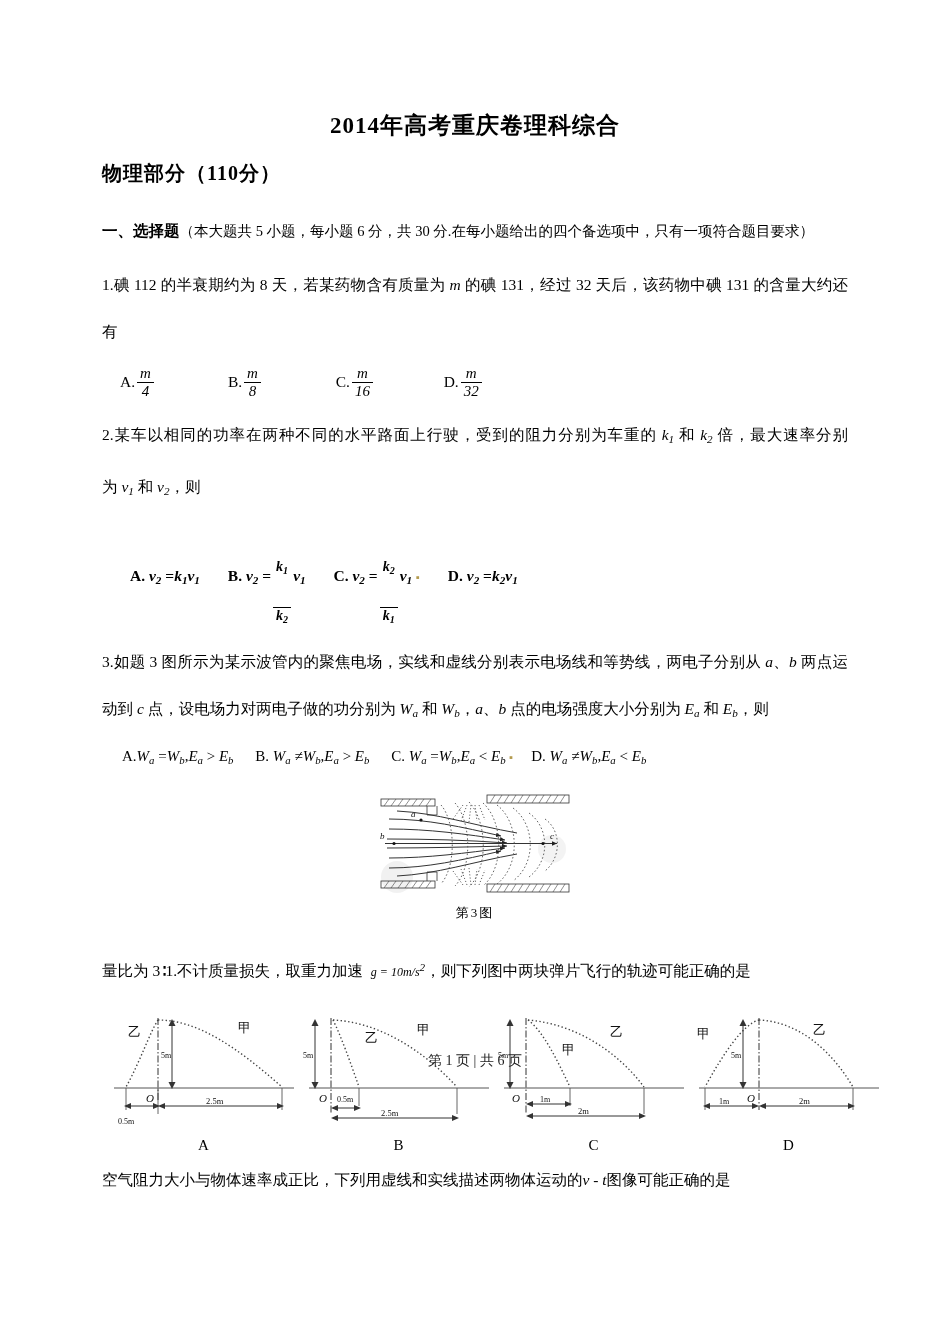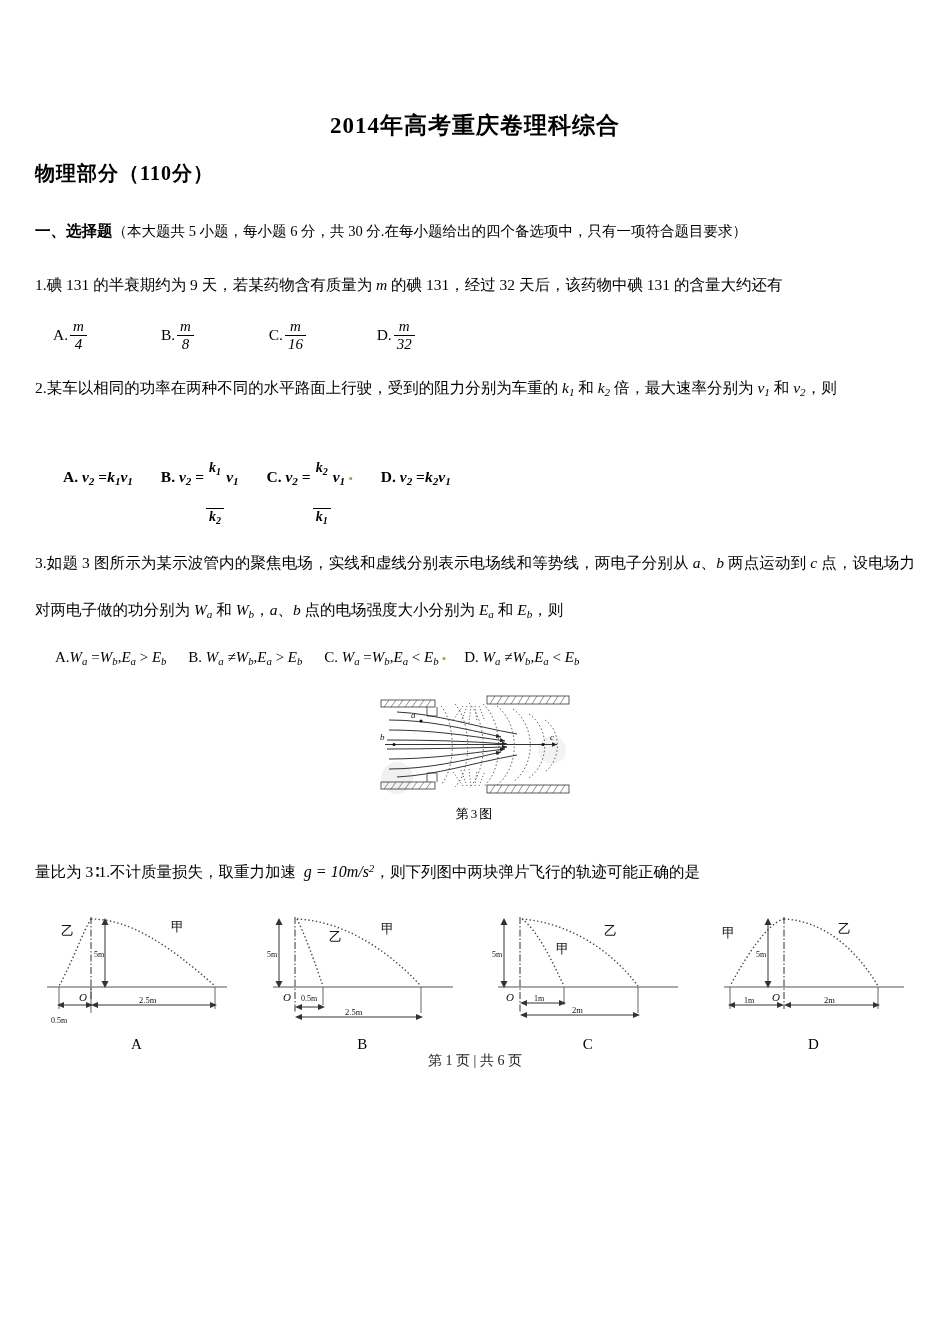--- a/index.html
+++ b/index.html
@@ -13,21 +13,21 @@
     position: relative;
     font-family: "Liberation Serif", "DejaVu Serif", serif;
     color: #000;
     overflow: hidden;
   }
   .page {
     position: relative;
     width: 950px;
     height: 1124px;
     box-sizing: border-box;
-    padding: 0 35px;
+    padding: 0 102px;
   }
 
   
   .doc-title {
     text-align: center;
     font-size: 23px;
     font-weight: bold;
     letter-spacing: 1px;
     margin: 0;
     padding-top: 110px;
@@ -139,21 +139,21 @@
 </head>
 <body>
 
 <div class="page">
 
   <h1 class="doc-title">2014年高考重庆卷理科综合</h1>
   <h2 class="doc-subtitle">物理部分（110分）</h2>
 
   <p class="para" style="margin-top:20px;"><span class="sec-head">一、选择题</span><span class="sec-rest">（本大题共 5 小题，每小题 6 分，共 30 分.在每小题给出的四个备选项中，只有一项符合题目要求）</span></p>
 
-  <p class="para q"><span>1.</span><span>碘 131 的半衰期约为 9 天，若某药物含有质量为</span> <i>m</i> <span>的碘 131，经过 32 天后，该药物中碘 131 的含量大约还有</span></p>
+  <p class="para q"><span>1.</span><span>碘 112 的半衰期约为 8 天，若某药物含有质量为</span> <i>m</i> <span>的碘 131，经过 32 天后，该药物中碘 131 的含量大约还有</span></p>
 
   <p class="opts opts-q1">
     <span class="opt"><span class="opt-lab">A.</span><span class="frac"><span class="num">m</span><span class="den">4</span></span></span>
     <span class="opt"><span class="opt-lab">B.</span><span class="frac"><span class="num">m</span><span class="den">8</span></span></span>
     <span class="opt"><span class="opt-lab">C.</span><span class="frac"><span class="num">m</span><span class="den">16</span></span></span>
     <span class="opt"><span class="opt-lab">D.</span><span class="frac"><span class="num">m</span><span class="den">32</span></span></span>
   </p>
 
   <p class="para q" style="margin-top:10px;"><span>2.</span>某车以相同的功率在两种不同的水平路面上行驶，受到的阻力分别为车重的&nbsp;<i>k</i><span class="sub">1</span>&nbsp;和&nbsp;<i>k</i><span class="sub">2</span>&nbsp;倍，最大速率分别为&nbsp;<i>v</i><span class="sub">1</span>&nbsp;和&nbsp;<i>v</i><span class="sub">2</span>，则</p>
 
@@ -237,21 +237,21 @@
       </g>
       <text x="44" y="28" font-size="9" font-style="italic" font-family="'Liberation Serif',serif" fill="#111">a</text>
       <text x="13" y="50" font-size="9" font-style="italic" font-family="'Liberation Serif',serif" fill="#111">b</text>
       <text x="183" y="50" font-size="9" font-style="italic" font-family="'Liberation Serif',serif" fill="#111">c</text>
     </svg>
     <div class="fig3-caption">第3图</div>
   </div>
 
 
   <p class="para" style="margin-top:8px;"><span style="visibility:hidden">量比为 3∶1.不计质量损失，取重力加速</span><span style="margin-left:-100%;visibility:visible"></span></p>
-  <p class="para" style="margin-top:-33px;">量比为 3∶1.不计质量损失，取重力加速&nbsp;&nbsp;<i style="font-size:16px;">g = 10m/s</i><span class="sup">2</span><span>，则下列图中两块弹片飞行的轨迹可能正确的是</span></p>
+  <p class="para" style="margin-top:-33px;">量比为 3∶1.不计质量损失，取重力加速&nbsp;&nbsp;<i style="font-size:12px;">g = 10m/s</i><span class="sup">2</span><span>，则下列图中两块弹片飞行的轨迹可能正确的是</span></p>
 
   <div class="fig4-row">
 
     <div class="fig4-panel">
       <svg width="195" height="118" viewBox="0 0 195 118">
 
         <line x1="8" y1="74" x2="188" y2="74" stroke="#555" stroke-width="1"></line>
 
         <line x1="52" y1="4" x2="52" y2="86" stroke="#333" stroke-width="1" stroke-dasharray="7 2 1.5 2"></line>
 
@@ -374,16 +374,17 @@
         <line x1="70" y1="92" x2="162" y2="92" stroke="#333" stroke-width="1"></line>
         <path d="M68,92 L75,89 L75,95 z" fill="#333"></path>
         <path d="M164,92 L157,89 L157,95 z" fill="#333"></path>
         <text x="108" y="90" font-size="8.5" font-family="'Liberation Serif',serif" fill="#111">2m</text>
       </svg>
       <div class="fig4-label">D</div>
     </div>
 
   </div>
 
+  <p class="para" style="margin-top:2px;"><span>空气阻力大小与物体速率成正比，下列用虚线和实线描述两物体运动的</span><i>v - t</i><span>图像可能正确的是</span></p>
 
   <div class="footer">第 1 页 | 共 6 页</div>
 
 </div>
 
 </body></html>

